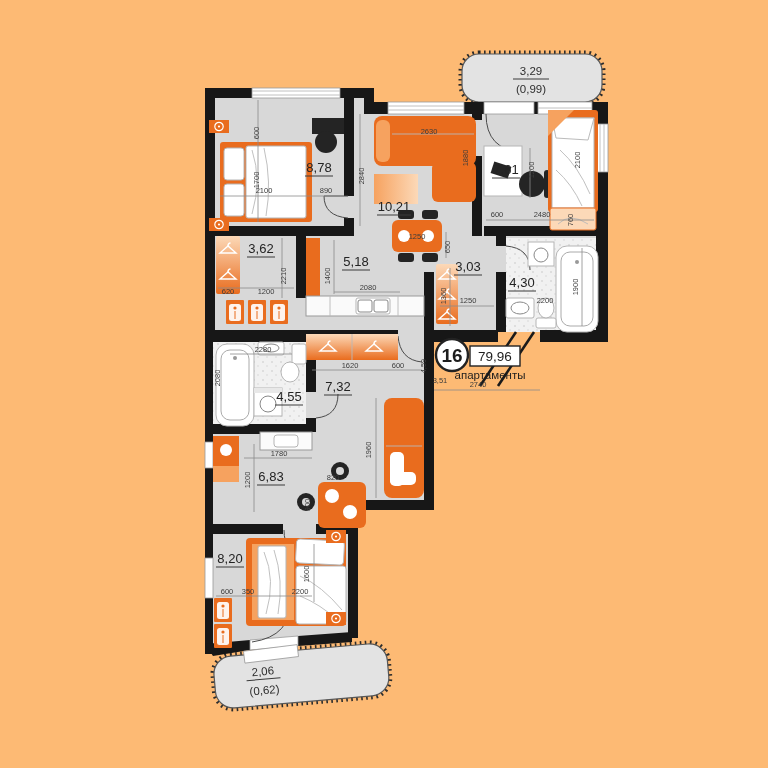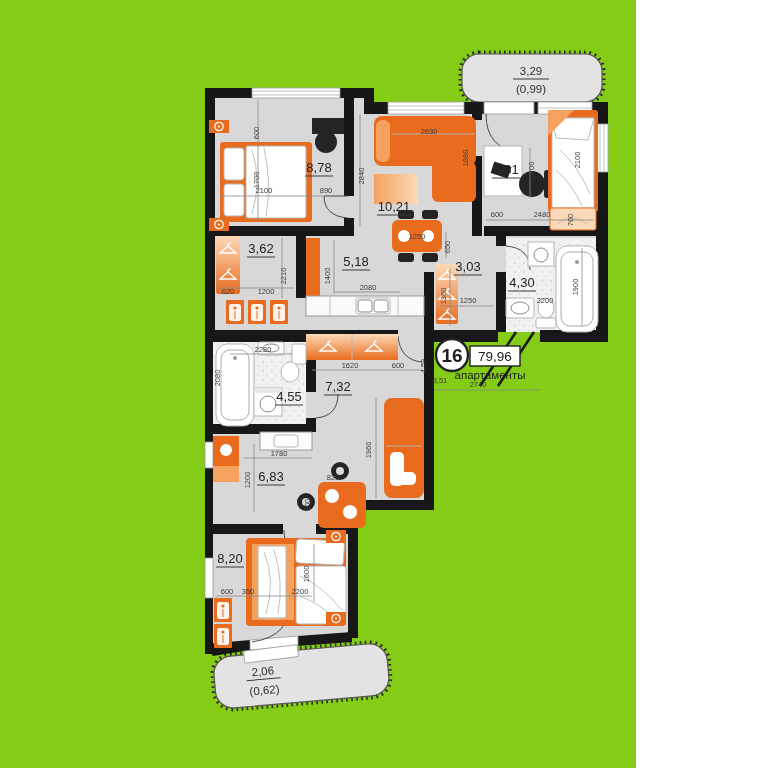--- a/index.html
+++ b/index.html
@@ -1,17 +1,17 @@
 <!DOCTYPE html>
 <html style="--accent: #e96c1e; --accent-light: #f6a25f; --accent-pale: #fcd9b8; --floor: #d8d8d8; --floor-light: #f1f1f1; --wall: #171717; --dim: #3c3c3c; --balcony: #e3e3e3;"><head>
 <meta charset="utf-8">
 <style>
   html,body{margin:0;padding:0;background:#fff;}
   body{width:768px;height:768px;font-family:"Liberation Sans",sans-serif;}
-  .stage{position:relative;width:636px;height:768px;background:#84cc16;}
+  .stage{position:relative;width:768px;height:768px;background:#fdba74;}
   svg{display:block}
   .wall{fill:var(--wall,#171717);}
   .floor{fill:var(--floor,#d8d8d8);}
   .floor-light{fill:var(--floor-light,#f1f1f1);}
   .accent-f{fill:var(--accent,#e96c1e);}
   .accent-lf{fill:var(--accent-light,#f6a25f);}
   .accent-s{stroke:var(--accent,#e96c1e);}
   .white-f{fill:#ffffff;stroke:#b5b5b5;stroke-width:1;}
   .grayline{stroke:#b9b9b9;stroke-width:0.9;fill:none;}
   .dimt{font-size:7.5px;fill:var(--dim,#3c3c3c);text-anchor:middle;}

